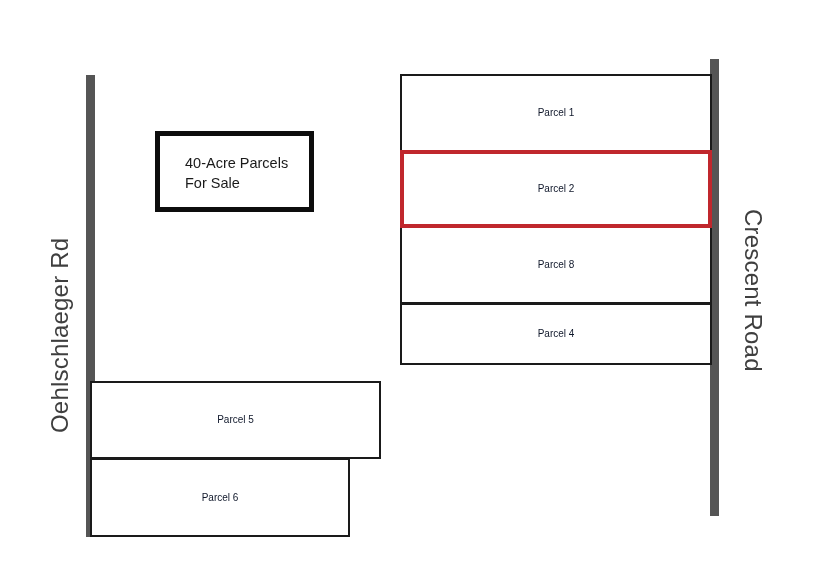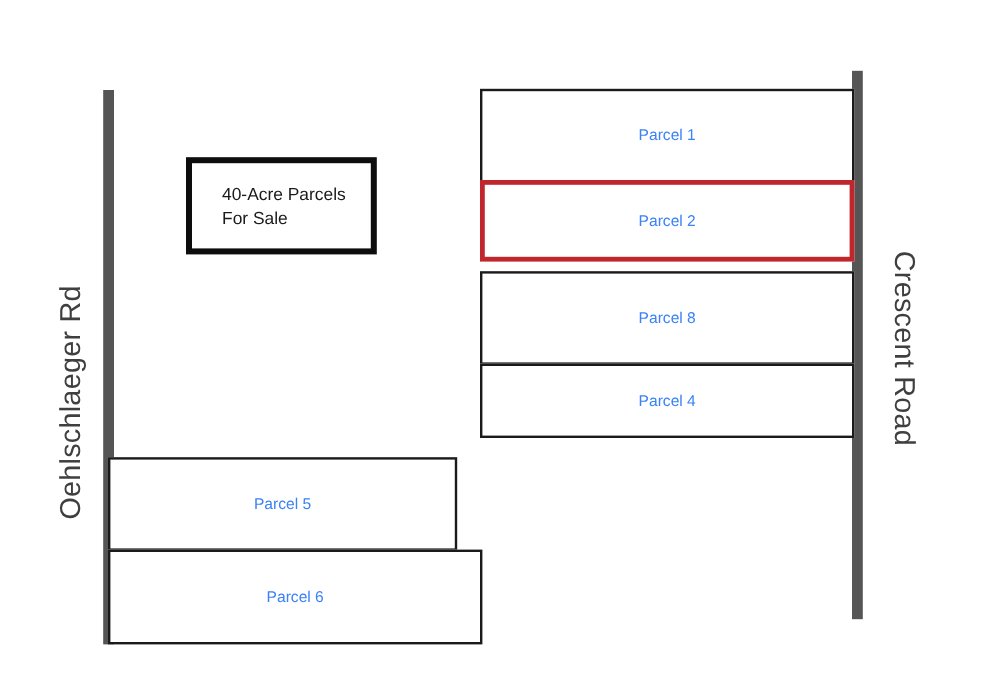--- a/index.html
+++ b/index.html
@@ -48,22 +48,22 @@
     border: 2px solid #1a1a1a;
     display: flex;
     align-items: center;
     justify-content: center;
   }
   .parcel.highlight {
     border: 4px solid #c0272d;
     z-index: 5;
   }
   .parcel-label {
-    font-size: 13px;
-    color: #3b82f6;
+    font-size: 10px;
+    color: #0f172a;
     text-align: right;
     line-height: 1.2;
     user-select: none;
   }
 
   
   #legend-box {
     position: absolute;
     box-sizing: border-box;
     background: #ffffff;
@@ -90,37 +90,37 @@
   <div class="road-label road-label-left" style="left:48px; top:433px;">Oehlschlaeger Rd</div>
 
   <div class="road-bar" style="left:710px; top:59px; width:9px; height:457px;"></div>
 
   <div class="road-label road-label-right" style="left:765px; top:209px;">Crescent Road</div>
 
   <div class="parcel" style="left:400px; top:74px; width:312px; height:78px;">
     <span class="parcel-label">Parcel 1</span>
   </div>
 
-  <div class="parcel highlight" style="left:400px; top:150px; width:312px; height:68px;">
+  <div class="parcel highlight" style="left:400px; top:150px; width:312px; height:78px;">
     <span class="parcel-label">Parcel 2</span>
   </div>
 
   <div class="parcel" style="left:400px; top:226px; width:312px; height:78px;">
     <span class="parcel-label">Parcel 8</span>
   </div>
 
   <div class="parcel" style="left:400px; top:303px; width:312px; height:62px;">
     <span class="parcel-label">Parcel 4</span>
   </div>
 
   <div class="parcel" style="left:90px; top:381px; width:291px; height:78px;">
     <span class="parcel-label">Parcel 5</span>
   </div>
 
-  <div class="parcel" style="left:90px; top:458px; width:312px; height:79px;">
+  <div class="parcel" style="left:90px; top:458px; width:260px; height:79px;">
     <span class="parcel-label">Parcel 6</span>
   </div>
 
   <div id="legend-box" style="left:155px; top:131px; width:159px; height:81px;">
     <div id="legend-text">40-Acre Parcels
 For Sale</div>
   </div>
 
 </div>
 

